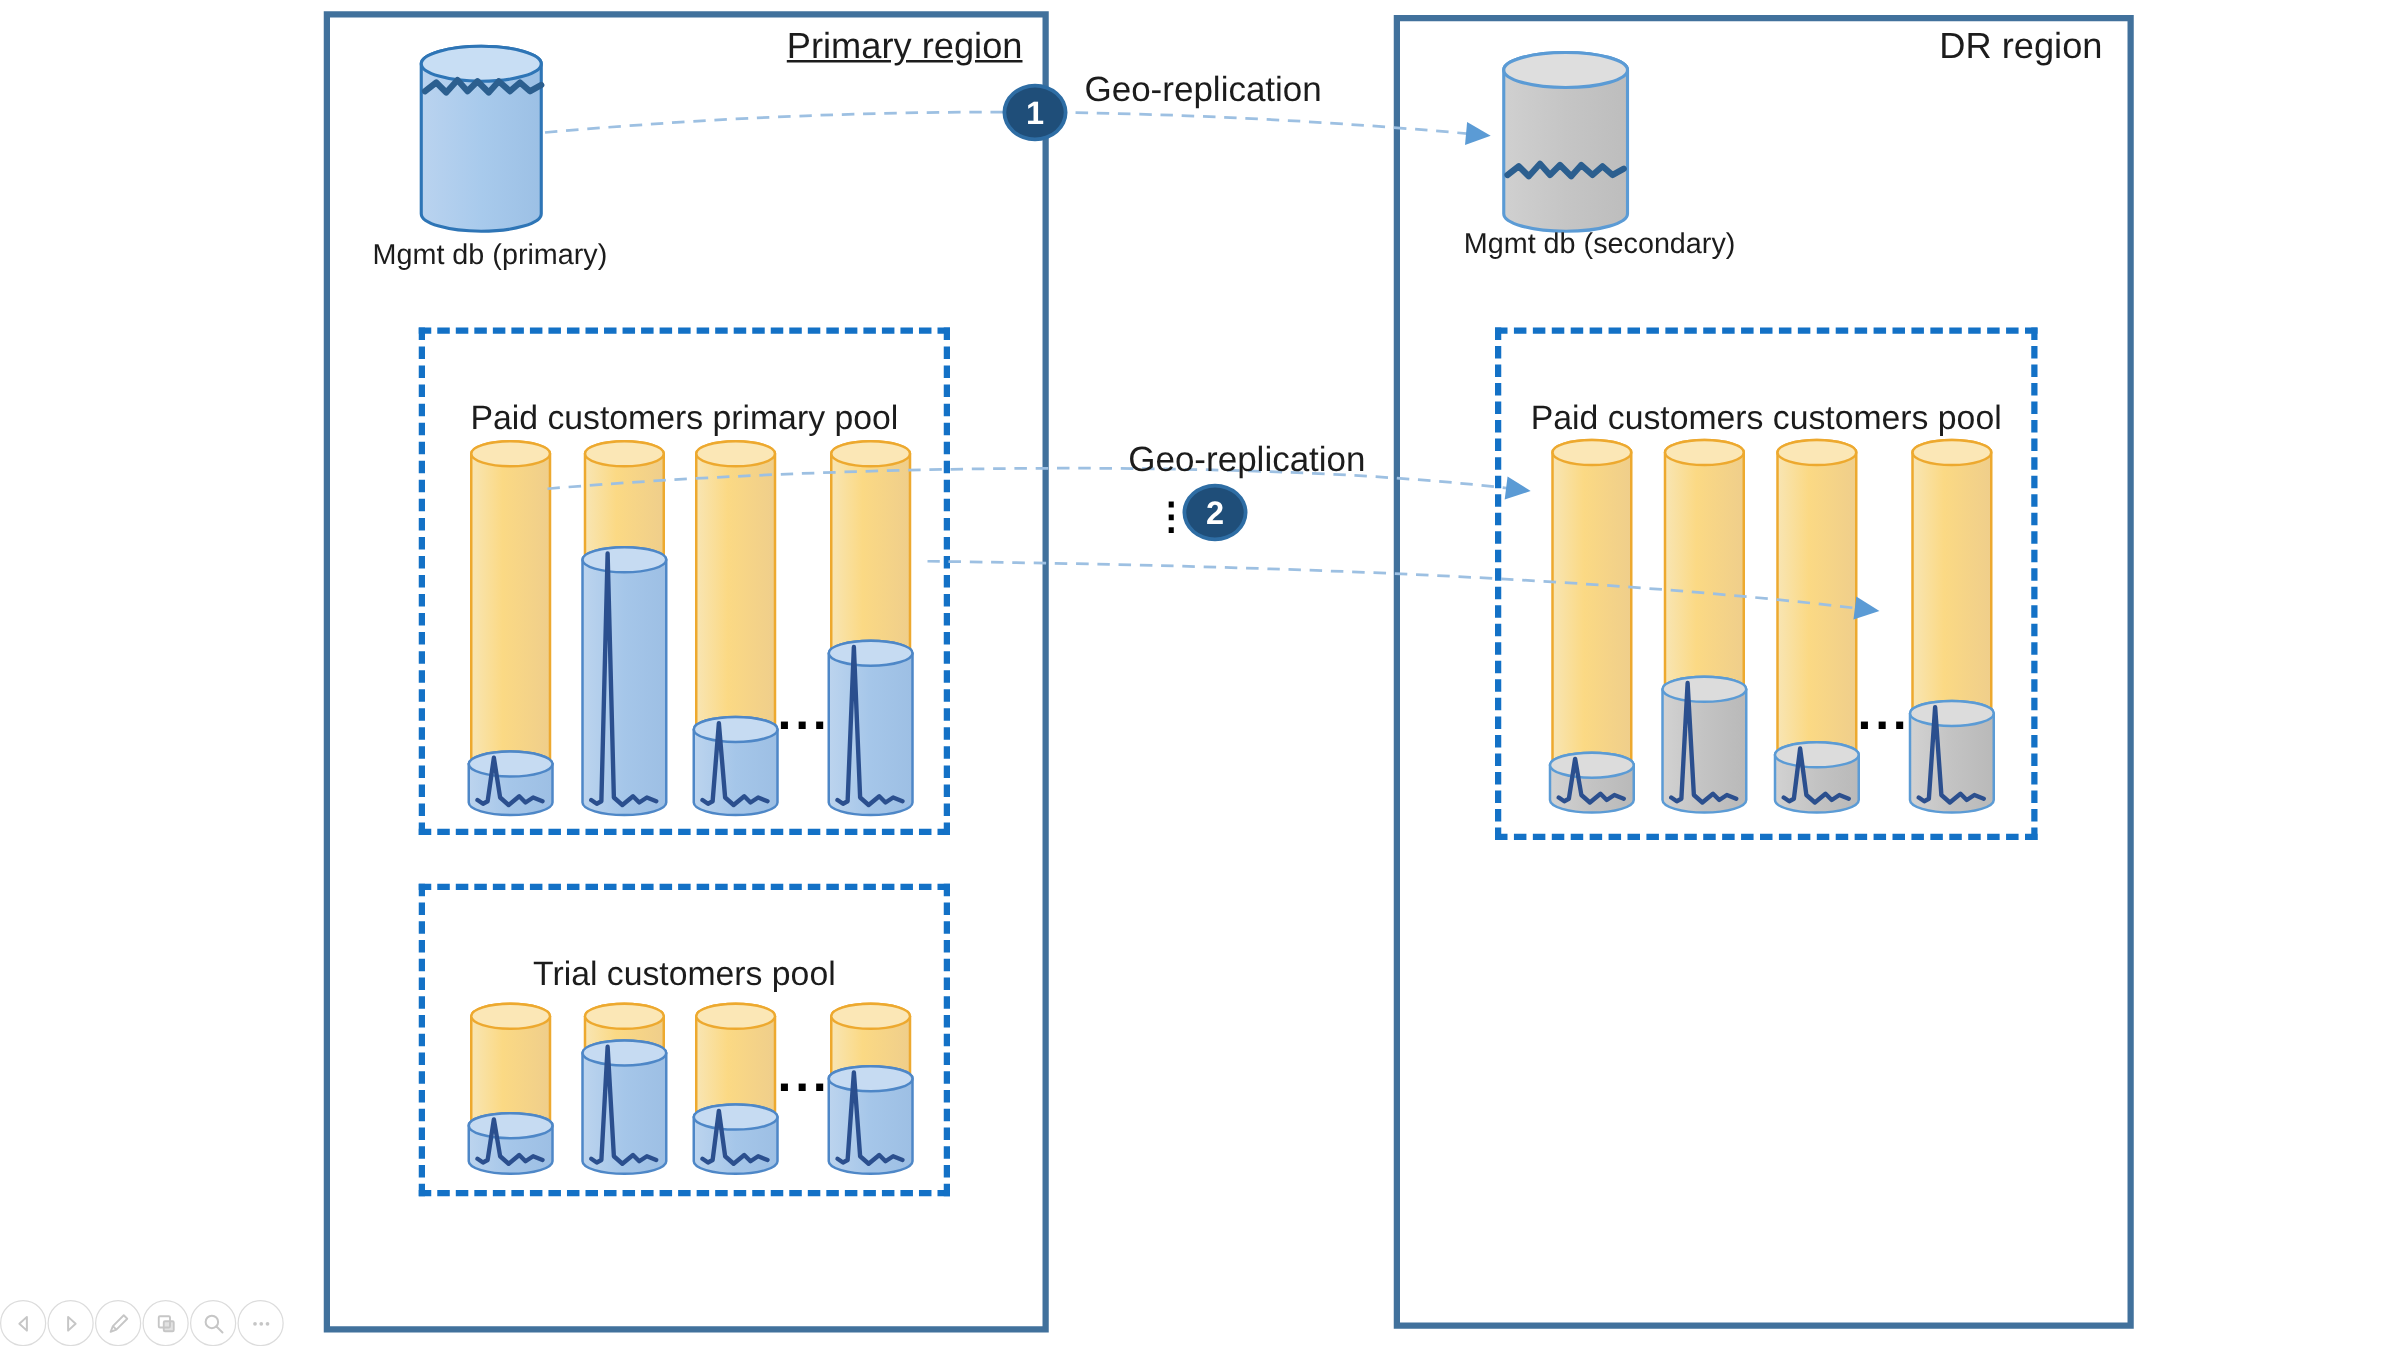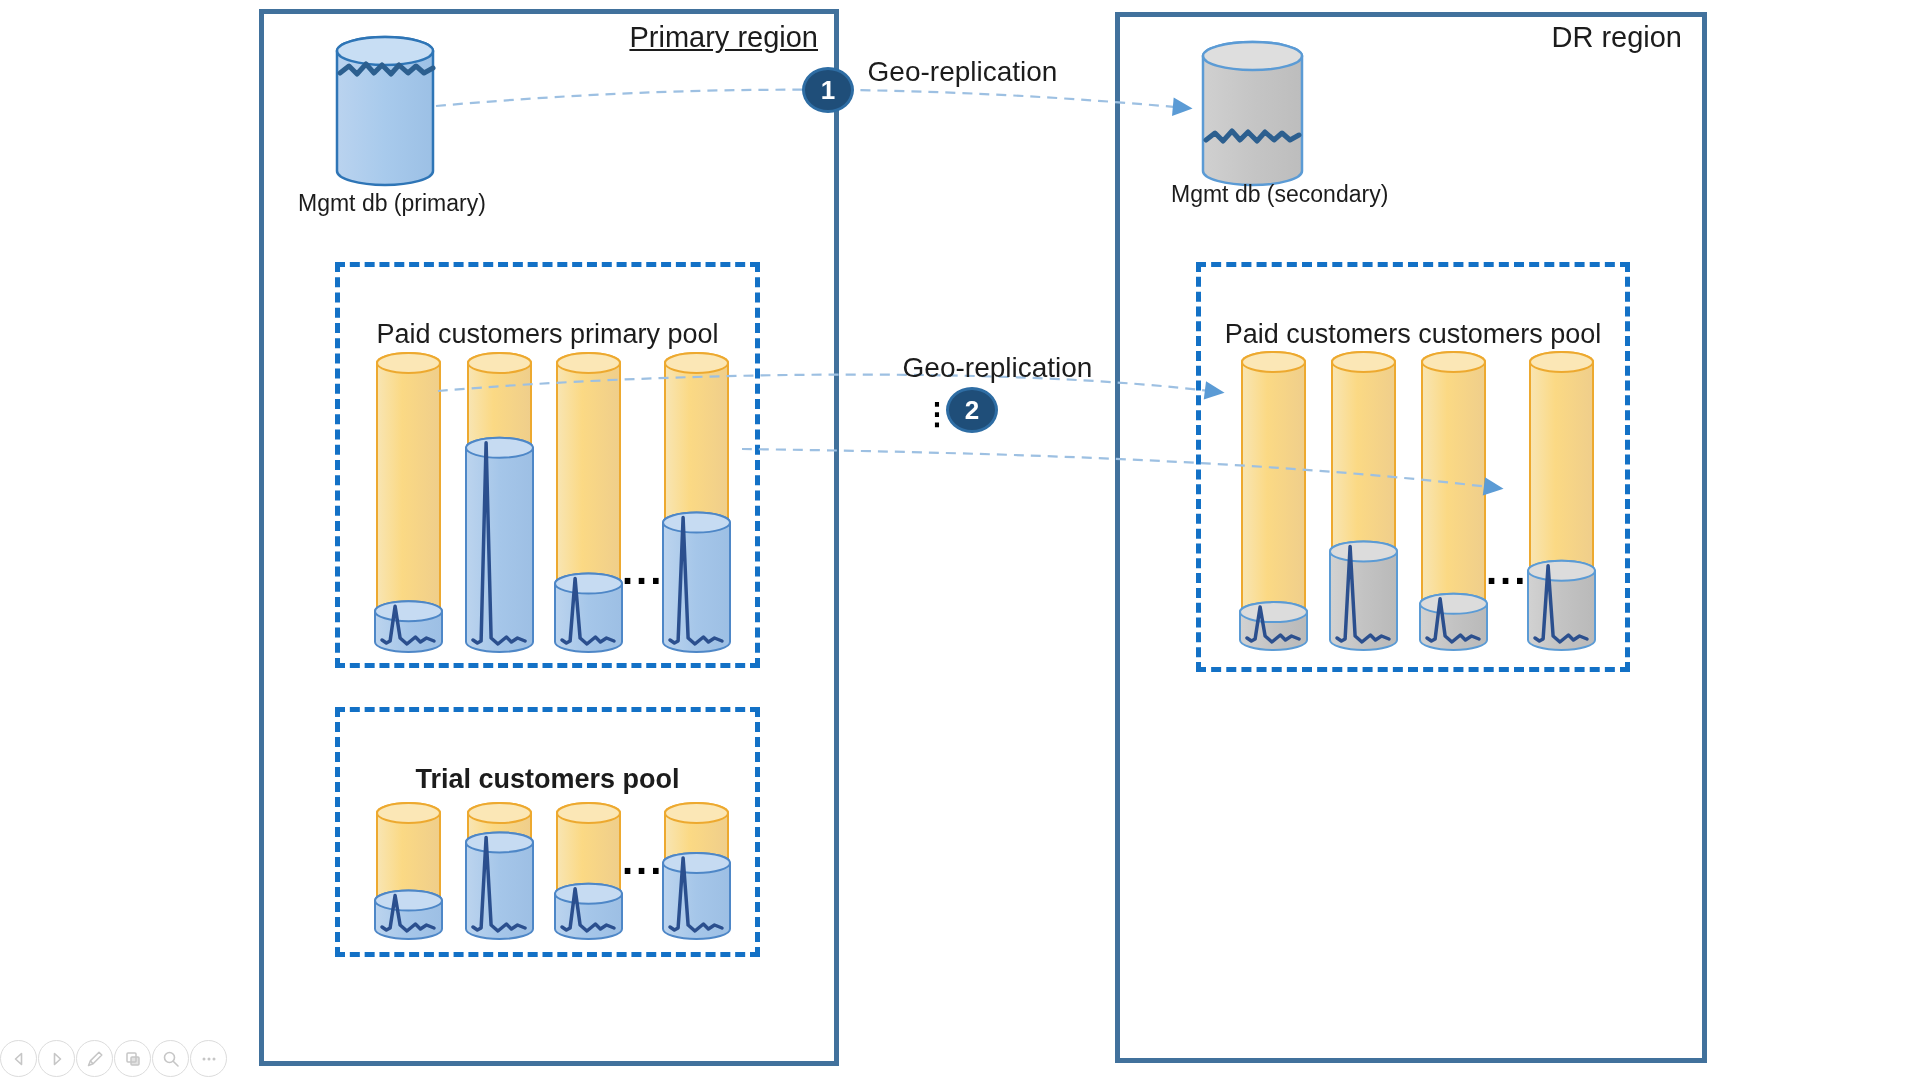--- a/index.html
+++ b/index.html
@@ -59,21 +59,21 @@
 
 <div class="region" style="left:259px;top:9px;width:580px;height:1057px;"></div>
 <div class="region" style="left:1115px;top:12px;width:592px;height:1051px;"></div>
 
 <div class="region-title" style="left:500px;top:20px;width:318px;text-decoration:underline;">Primary region</div>
 <div class="region-title" style="left:1380px;top:20px;width:302px;">DR region</div>
 
 <div class="pool" style="left:335px;top:262px;width:425px;height:406px;">
   <div class="pool-title">Paid customers primary pool</div>
 </div>
-<div class="pool" style="left:335px;top:707px;width:425px;height:250px;font-weight:bold;">
+<div class="pool" style="left:335px;top:707px;width:425px;height:250px;">
   <div class="pool-title">Trial customers pool</div>
 </div>
 <div class="pool" style="left:1196px;top:262px;width:434px;height:410px;">
   <div class="pool-title">Paid customers customers pool</div>
 </div>
 
 <div class="db-label" style="left:298px;top:190px;text-align:center;">Mgmt db (primary)</div>
 <div class="db-label" style="left:1171px;top:181px;text-align:right;">Mgmt db (secondary)</div>
 
 <div class="geo-label" style="left:860px;top:58px;width:205px;">Geo-replication</div>

